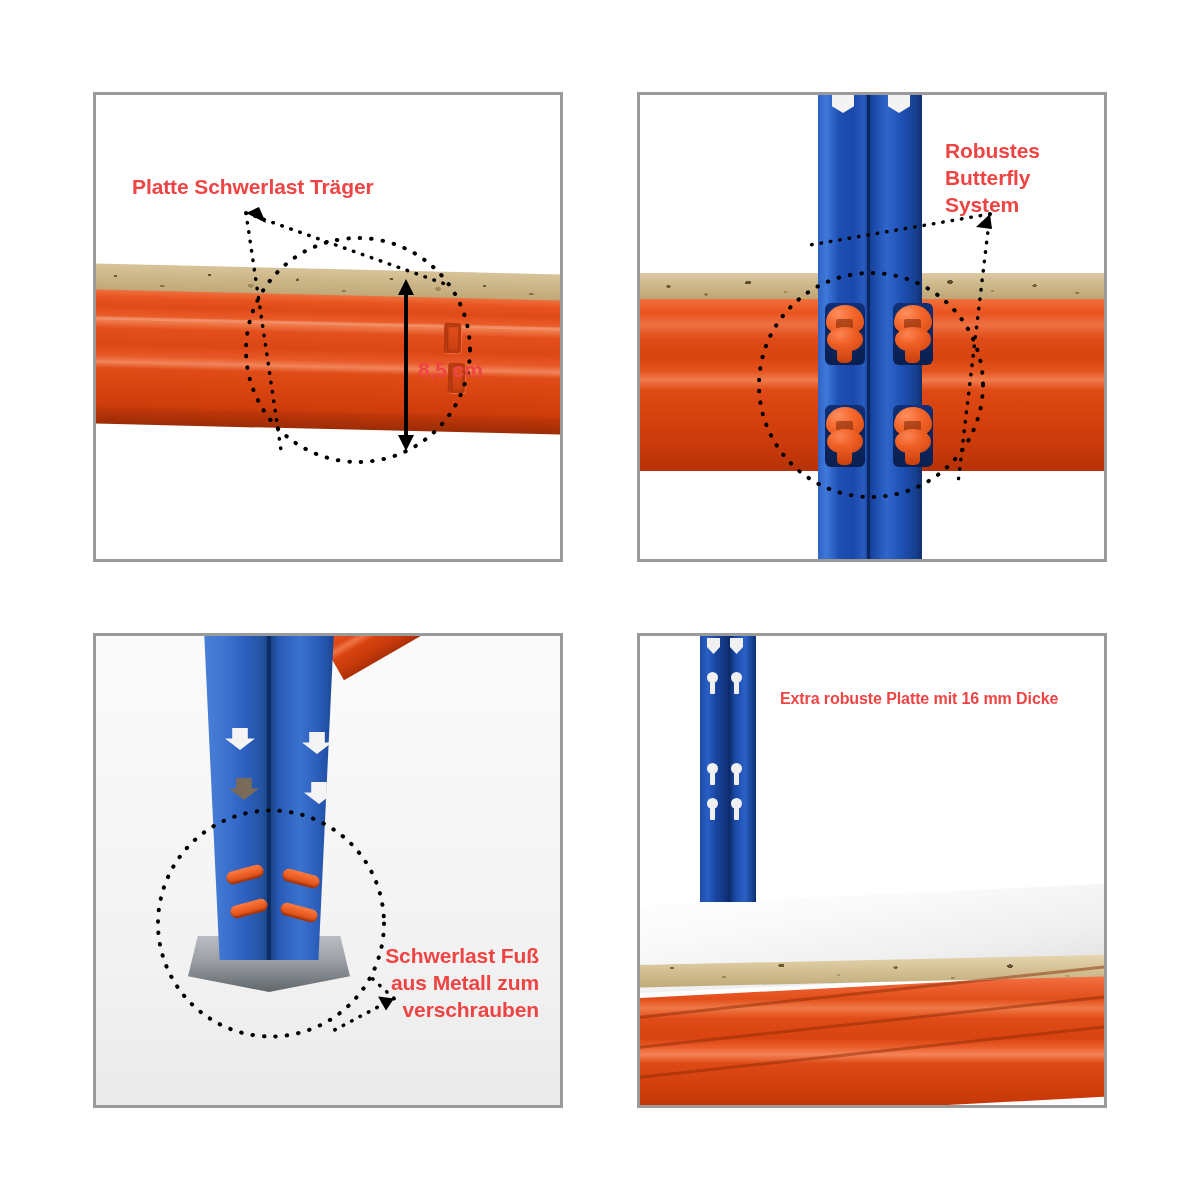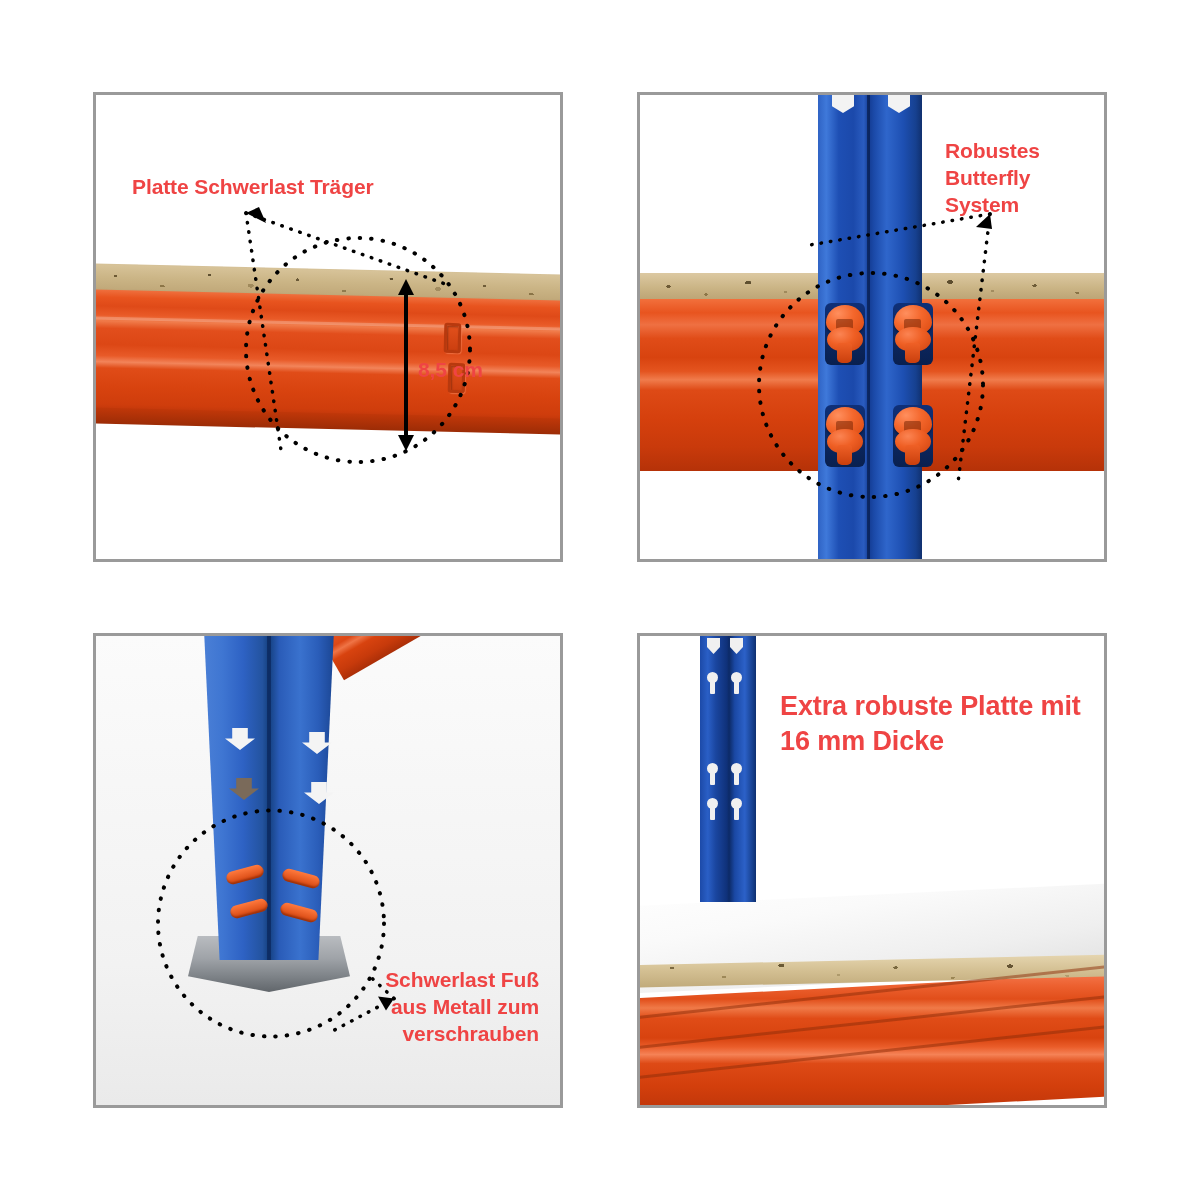--- a/index.html
+++ b/index.html
@@ -388,21 +388,21 @@
         <div class="p3-foot"></div>
       </div>
 
       <svg class="overlay" viewBox="0 0 464 464">
         <circle cx="175" cy="285" r="113" fill="none" stroke="#000" stroke-width="4" stroke-linecap="round" stroke-dasharray="0.5 11"></circle>
         <path d="M 298 360 L 232 395" fill="none" stroke="#000" stroke-width="3.5" stroke-linecap="round" stroke-dasharray="0.5 9"></path>
         <path d="M 298 360 L 272 336" fill="none" stroke="#000" stroke-width="3.5" stroke-linecap="round" stroke-dasharray="0.5 9"></path>
         <path d="M 298 360 L 282 358 L 290 372 Z" fill="#000"></path>
       </svg>
 
-      <div class="callout" style="right:21px; top:307px; font-size:21px; text-align:right;margin-top:24px;">Schwerlast Fuß
+      <div class="callout" style="right:21px; top:307px; font-size:21px; text-align:right;">Schwerlast Fuß
 aus Metall zum
 verschrauben</div>
     </div>
 
     <div class="panel">
       <div class="scene">
         <div class="p4-bg"></div>
 
         <div class="p4-col"></div>
         <div class="kh tab" style="left:67px; top:2px;"></div>
@@ -415,17 +415,17 @@
         <div class="kh" style="left:90px; top:162px;"></div>
 
         <div class="p4-top"></div>
         <div class="p4-chip"></div>
         <div class="p4-beam"></div>
         <div class="p4-groove" style="top:382px;"></div>
         <div class="p4-groove" style="top:412px;"></div>
         <div class="p4-groove" style="top:442px;"></div>
       </div>
 
-      <div class="callout" style="left:140px; top:53px; font-size:27px;">Extra robuste Platte mit 16 mm Dicke</div>
+      <div class="callout" style="left:140px; top:53px; font-size:16px;">Extra robuste Platte mit 16 mm Dicke</div>
     </div>
 
   </div>
 </div>
 
 </body></html>

